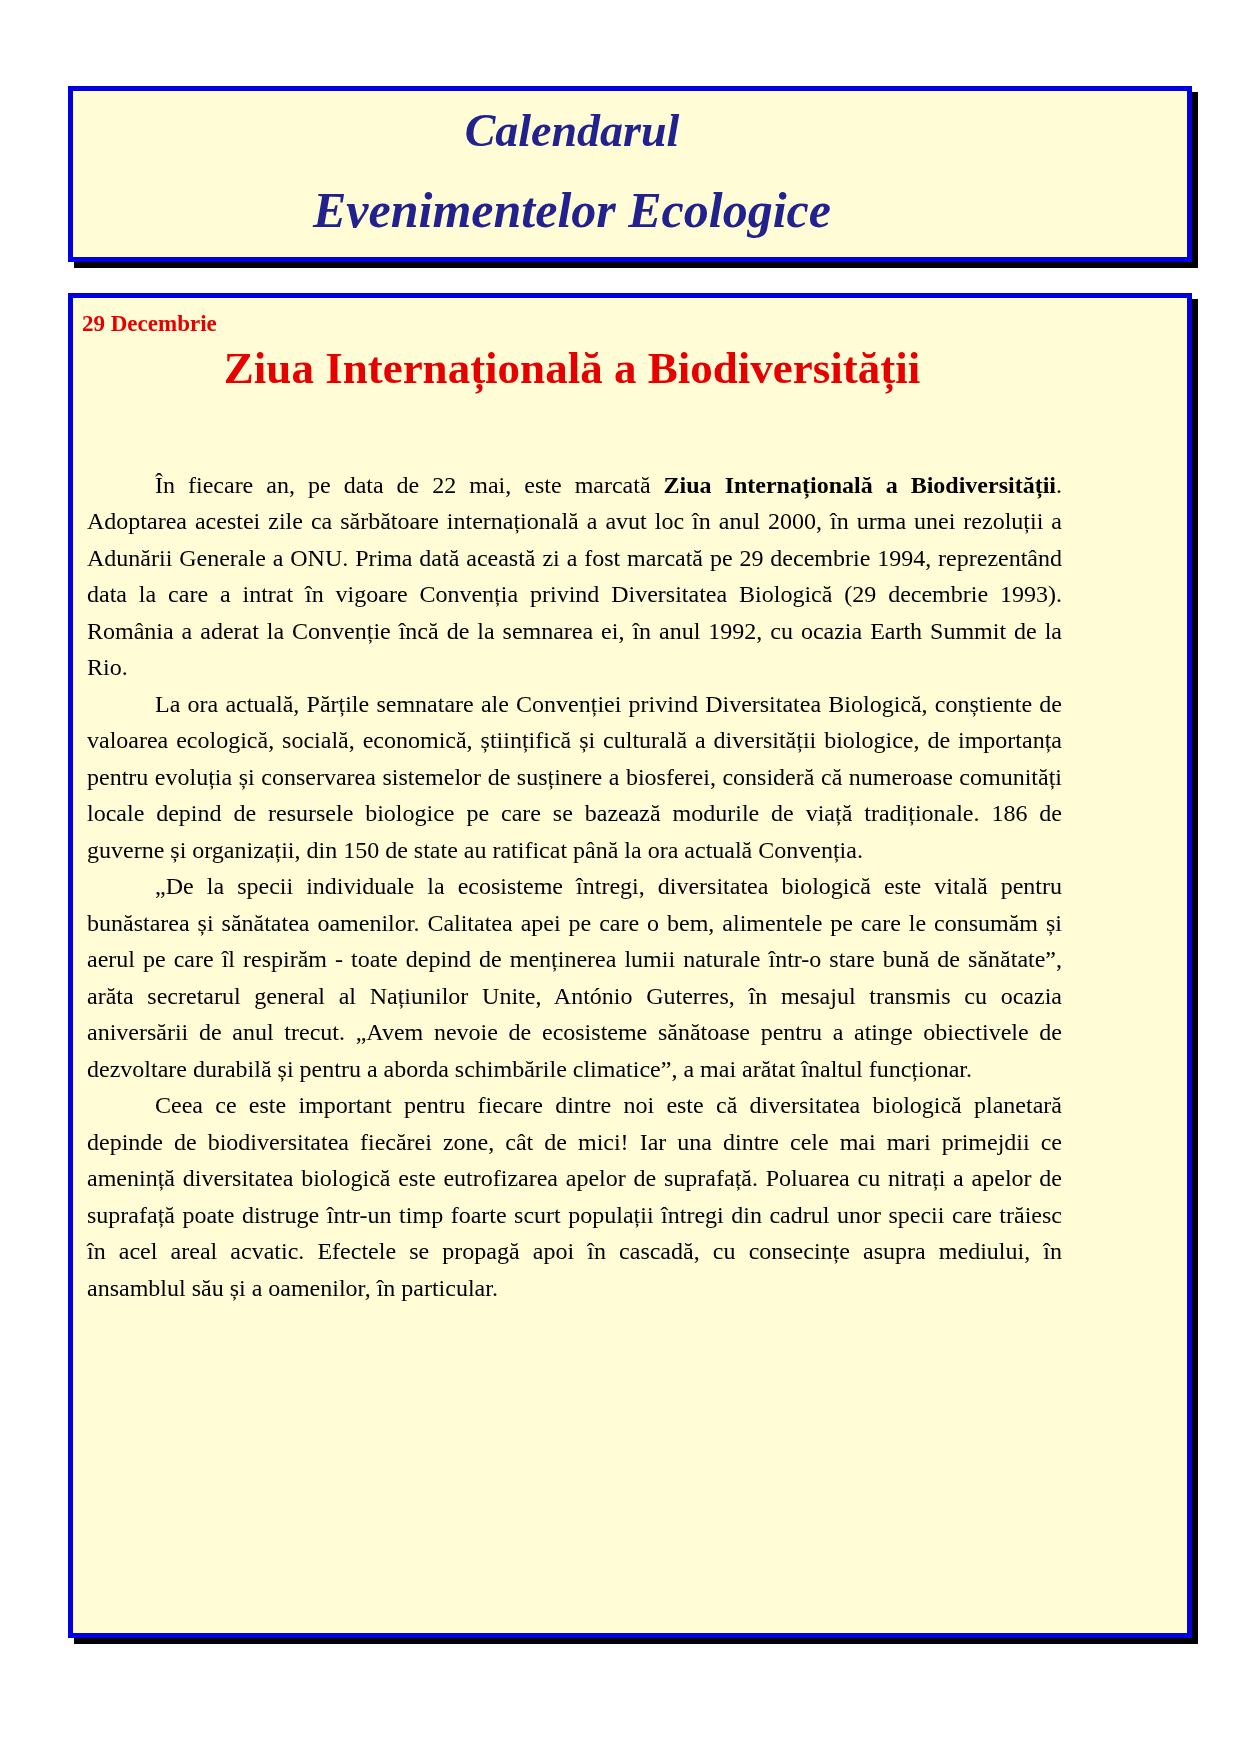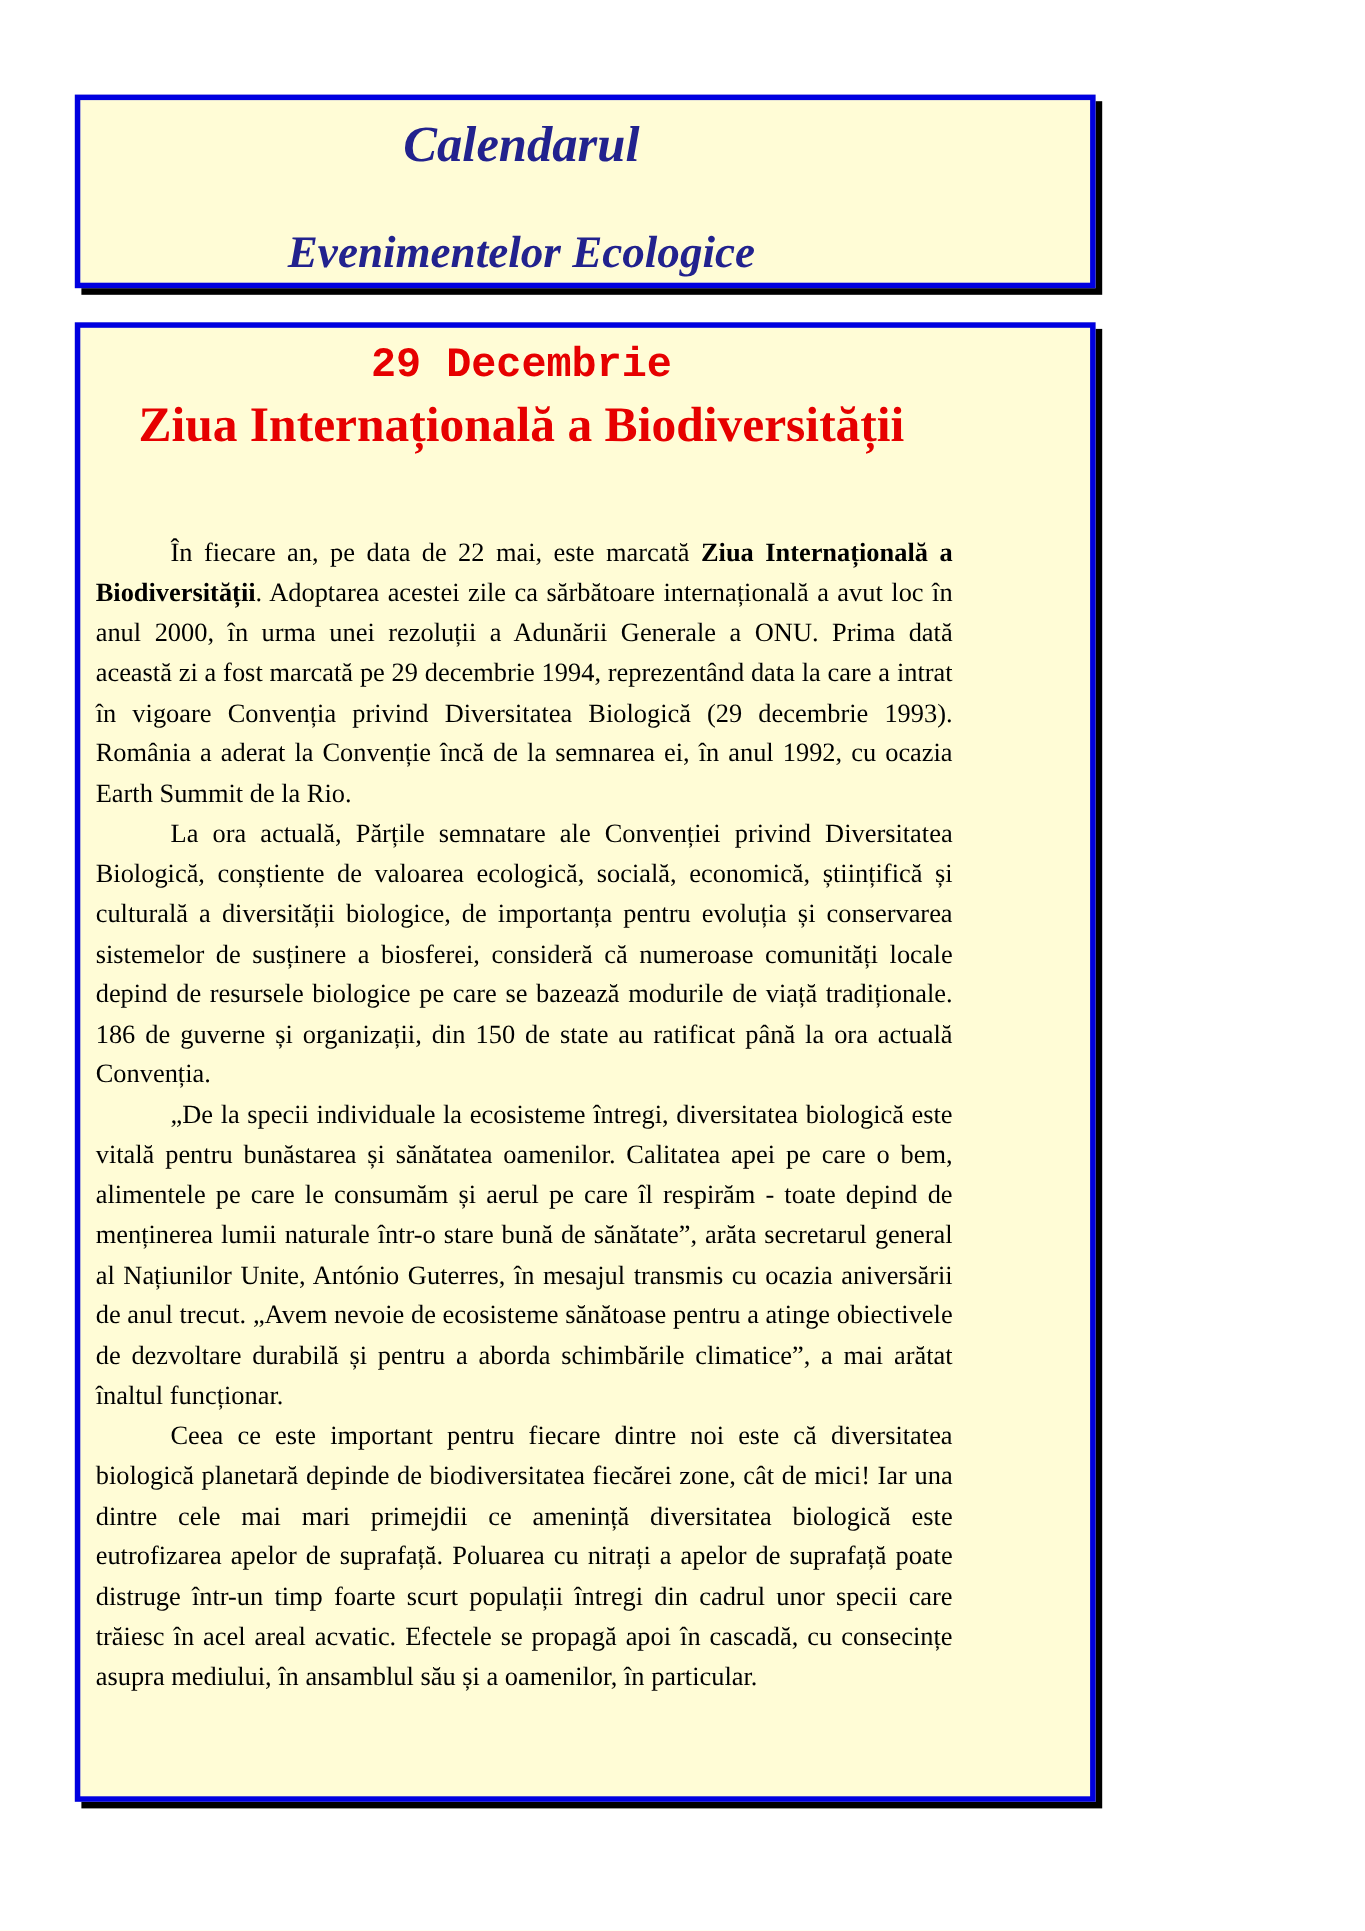--- a/index.html
+++ b/index.html
@@ -15,51 +15,50 @@
   html,body{background:var(--c-page-bg);}
   body{
     width:1241px;height:1755px;
     font-family:"Liberation Serif", serif;
     color:var(--c-text);
     position:relative;
     overflow:hidden;
   }
   .box{
     margin-left:68px;
-    width:928px;
+    width:1124px;
     background:var(--c-box-bg);
     border:5px solid var(--c-border);
     box-shadow:6px 6px 0 var(--c-shadow);
   }
   .header-box{
     margin-top:86px;
     height:176px;
     padding:8px 125px 0 9px;
     text-align:center;
   }
   .header-title{
     font-style:italic;
     font-weight:bold;
     color:var(--c-title);
     line-height:1.15;
   }
   .header-title.line1{font-size:46px;margin-top:6px;}
-  .header-title.line2{font-size:41px;margin-top:48px;}
+  .header-title.line2{font-size:50px;margin-top:24px;}
   .event-box{
     margin-top:31px;
     height:1345px;
     padding:12px 125px 0 9px;
   }
   .date-heading{
-    font-size:38px;
+    font-size:23px;
     font-weight:bold;
     color:var(--c-red);
-    text-align:center;
+    text-align:left;
     line-height:1.2;
-    font-family:Liberation Mono, monospace;
   }
   .event-title{
     font-size:45px;
     font-weight:bold;
     color:var(--c-red);
     text-align:center;
     line-height:1.25;
     margin-top:2px;
   }
   .body-text{

